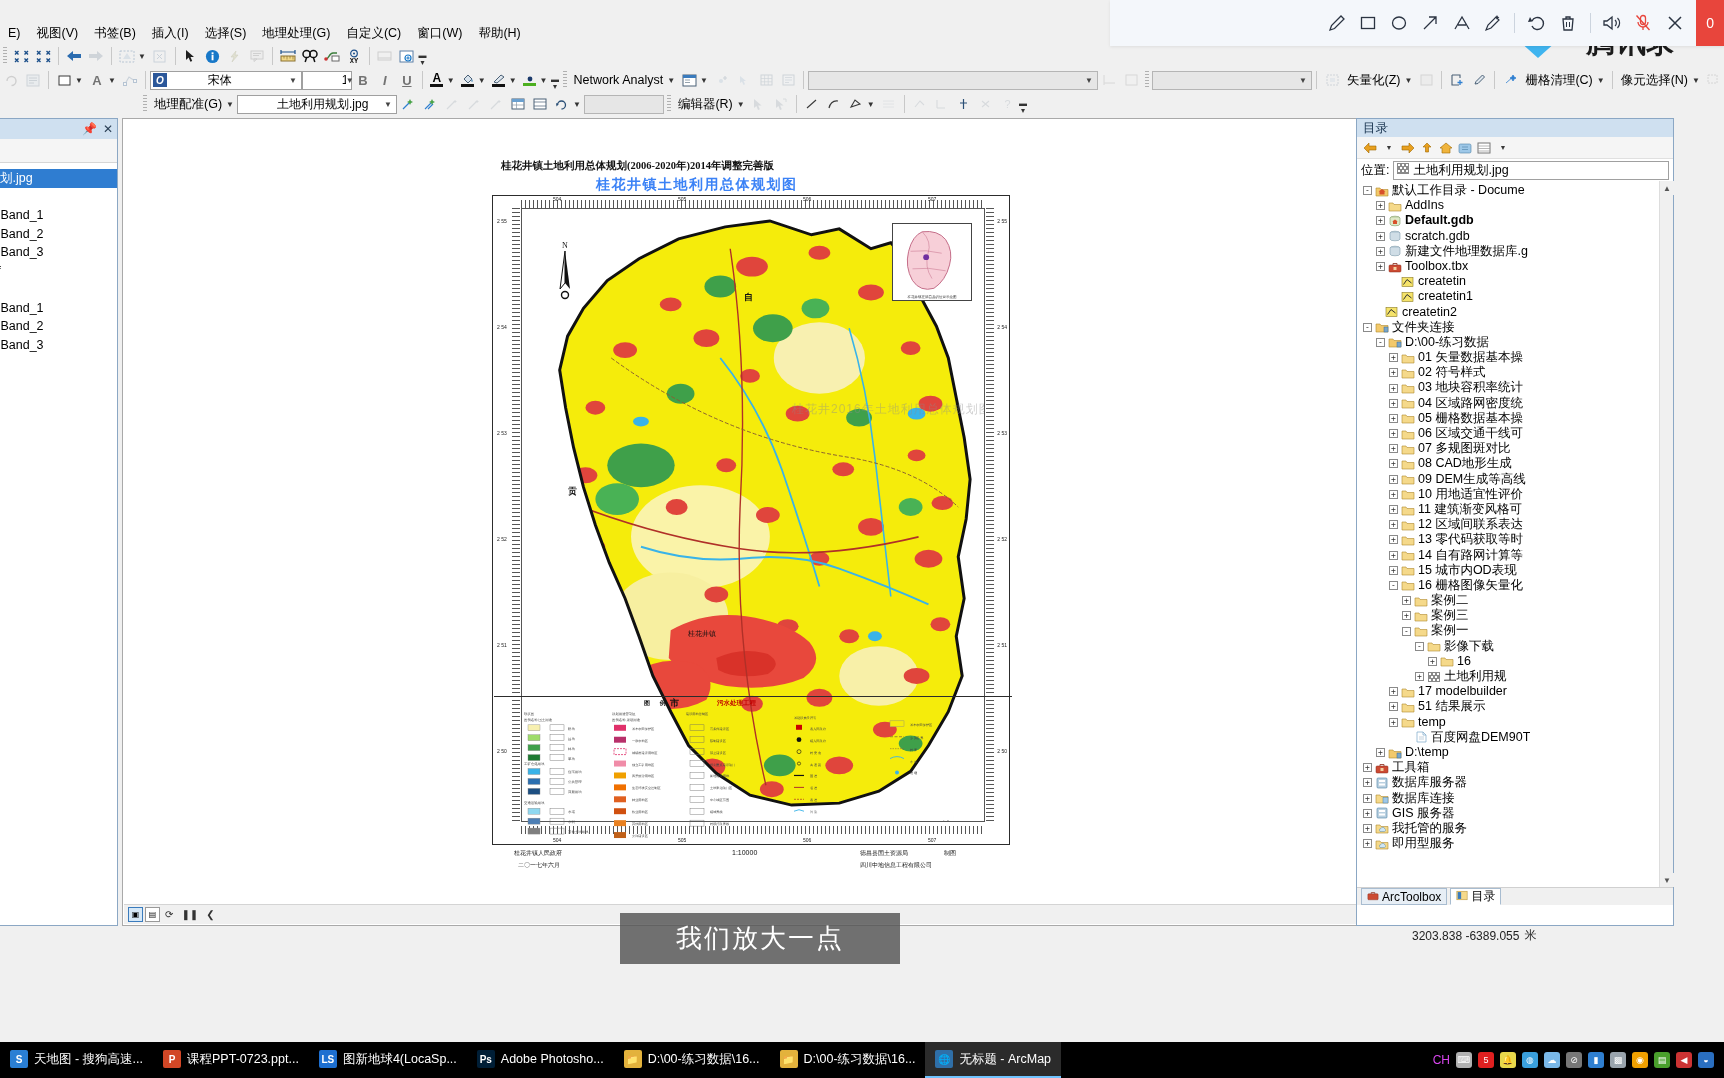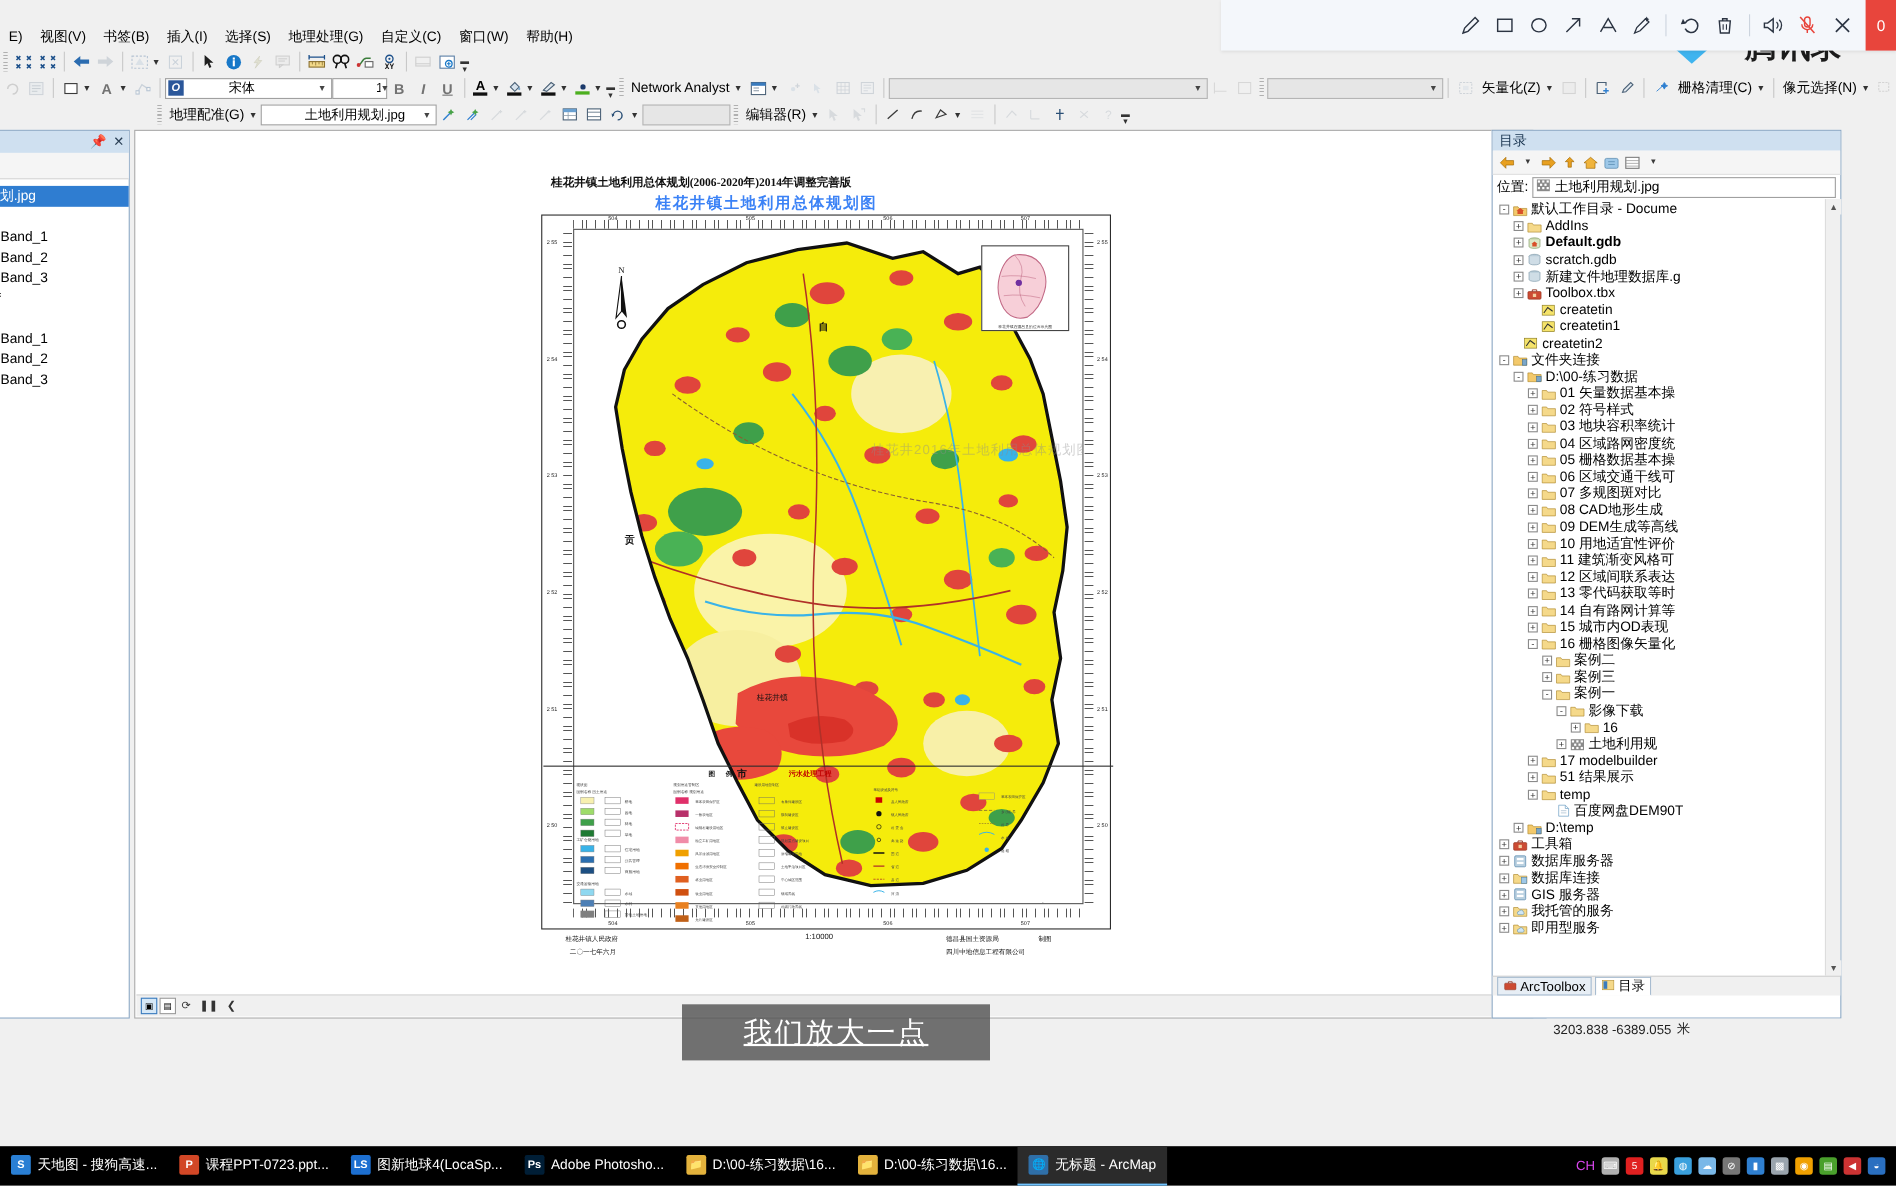--- a/index.html
+++ b/index.html
@@ -285,21 +285,21 @@
     font-size: 12px; color: #222; display: flex; align-items: center;
     padding-left: 6px; background: #f0f0f0; gap: 5px;
   }
 
   
   .caption {
     position: absolute; left: 620px; top: 913px; width: 280px; height: 51px;
     background: rgba(80,80,80,.80); display: flex; align-items: center;
     justify-content: center;
   }
-  .caption span { color: #fff; font-size: 26px; letter-spacing: 2px; text-decoration: underline; }
+  .caption span { color: #fff; font-size: 26px; letter-spacing: 2px; }
 
   
   .rec-bar {
     position: absolute; left: 1110px; top: 0; width: 614px; height: 46px;
     background: #f4f7fb; display: flex; align-items: center; gap: 0px;
     box-shadow: 0 1px 3px rgba(0,0,0,.08);
   }
   .rec-btn {
     width: 34px; height: 34px; display: flex; align-items: center;
     justify-content: center; color: #2b3442;

